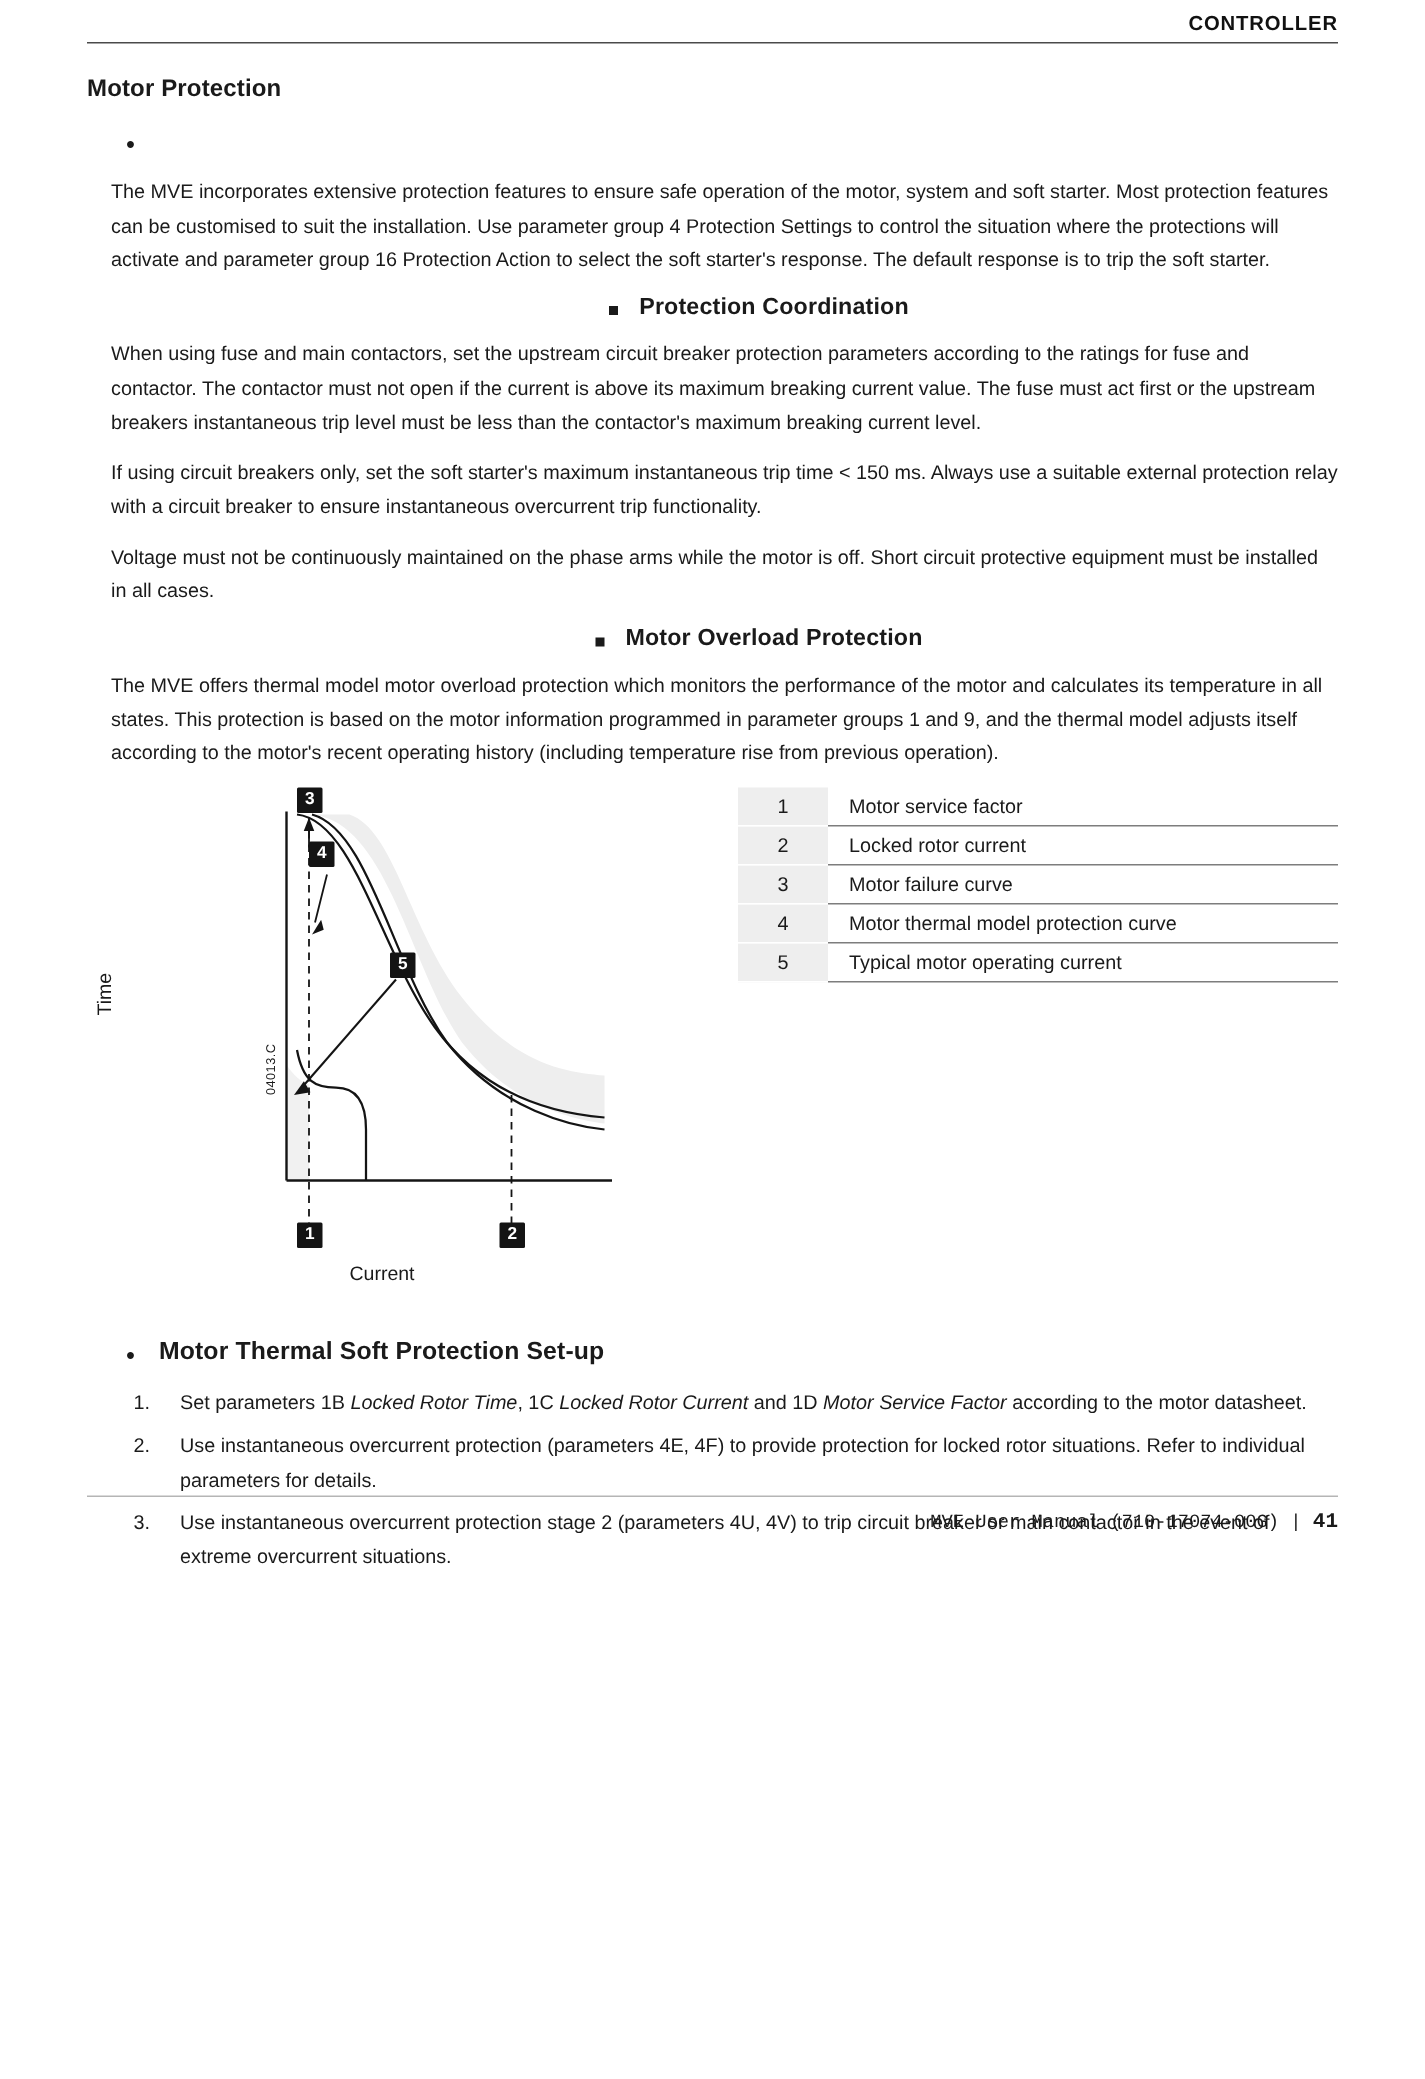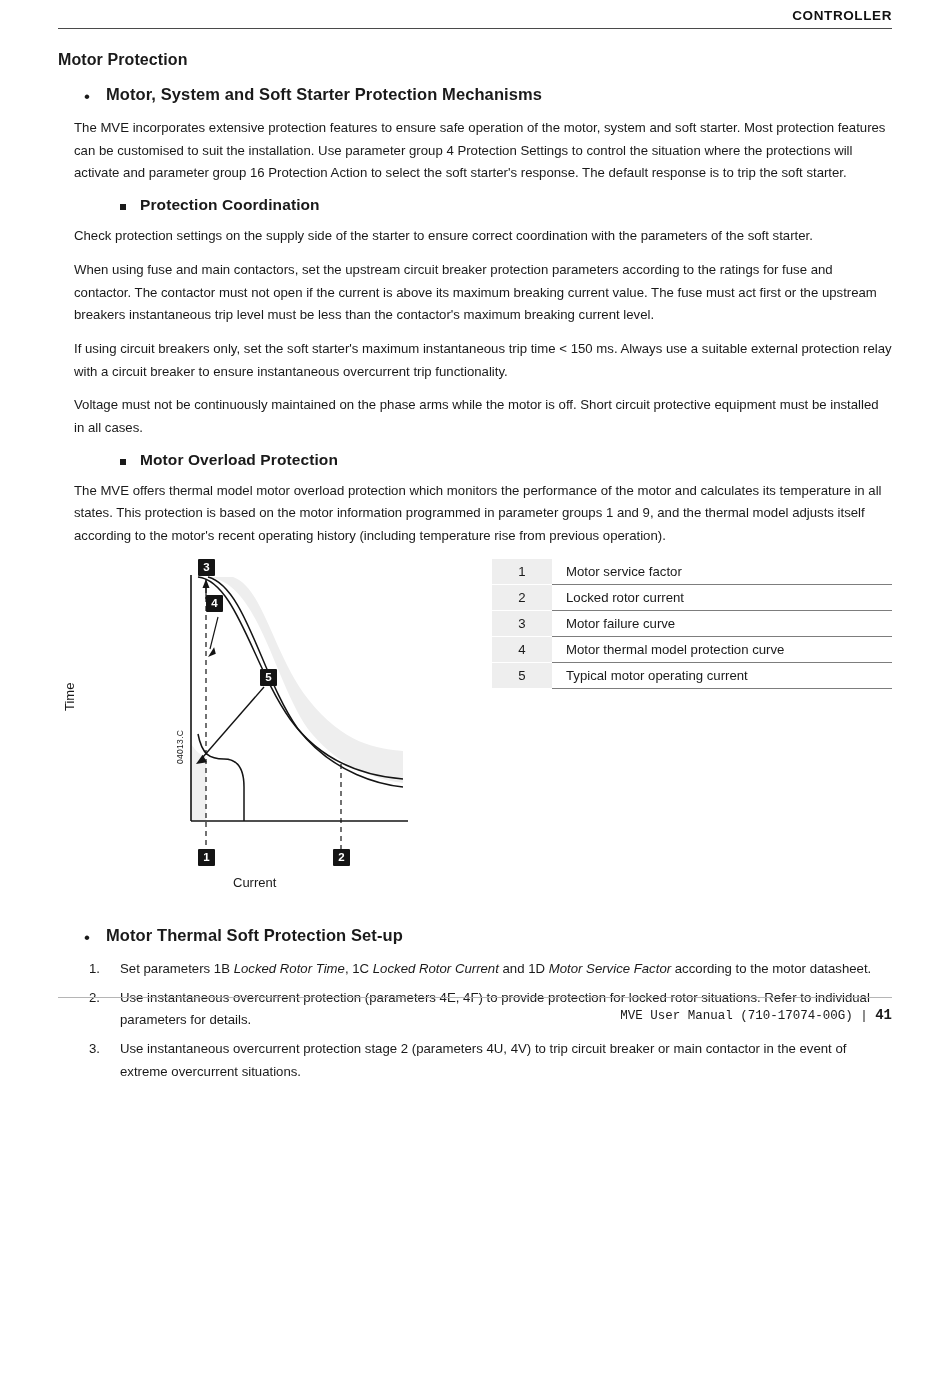--- a/index.html
+++ b/index.html
@@ -84,20 +84,21 @@
   }
   .bullet-h2 .txt {
     font-size: 16.5px;
     font-weight: bold;
     letter-spacing: 0.1px;
   }
   .bullet-h3 {
     display: flex;
     align-items: flex-start;
     margin: 0 0 11px 62px;
+    justify-content: center;
   }
   .bullet-h3 .sq {
     width: 6px;
     height: 6px;
     background: #1a1a1a;
     margin-right: 14px;
     margin-top: 8px;
     flex: none;
   }
   .bullet-h3 .txt {
@@ -215,29 +216,27 @@
 
   <div class="header">
     <div class="header-title">CONTROLLER</div>
     <div class="header-rule"></div>
   </div>
 
   <h1 class="section-title">Motor Protection</h1>
 
   <div class="bullet-h2">
     <span class="dot">•</span>
-    <span class="txt">Motor, System and Soft Starter Protection Mechanisms</span>
   </div>
   <p class="body">The MVE incorporates extensive protection features to ensure safe operation of the motor, system and soft starter. Most protection features can be customised to suit the installation. Use parameter group 4 Protection Settings to control the situation where the protections will activate and parameter group 16 Protection Action to select the soft starter's response. The default response is to trip the soft starter.</p>
 
   <div class="bullet-h3">
     <span class="sq"></span>
     <span class="txt">Protection Coordination</span>
   </div>
-  <p class="body">Check protection settings on the supply side of the starter to ensure correct coordination with the parameters of the soft starter.</p>
   <p class="body">When using fuse and main contactors, set the upstream circuit breaker protection parameters according to the ratings for fuse and contactor. The contactor must not open if the current is above its maximum breaking current value. The fuse must act first or the upstream breakers instantaneous trip level must be less than the contactor's maximum breaking current level.</p>
   <p class="body">If using circuit breakers only, set the soft starter's maximum instantaneous trip time &lt; 150 ms. Always use a suitable external protection relay with a circuit breaker to ensure instantaneous overcurrent trip functionality.</p>
   <p class="body">Voltage must not be continuously maintained on the phase arms while the motor is off. Short circuit protective equipment must be installed in all cases.</p>
 
   <div class="bullet-h3" style="margin-top:0;">
     <span class="sq"></span>
     <span class="txt">Motor Overload Protection</span>
   </div>
   <p class="body">The MVE offers thermal model motor overload protection which monitors the performance of the motor and calculates its temperature in all states. This protection is based on the motor information programmed in parameter groups 1 and 9, and the thermal model adjusts itself according to the motor's recent operating history (including temperature rise from previous operation).</p>
 

